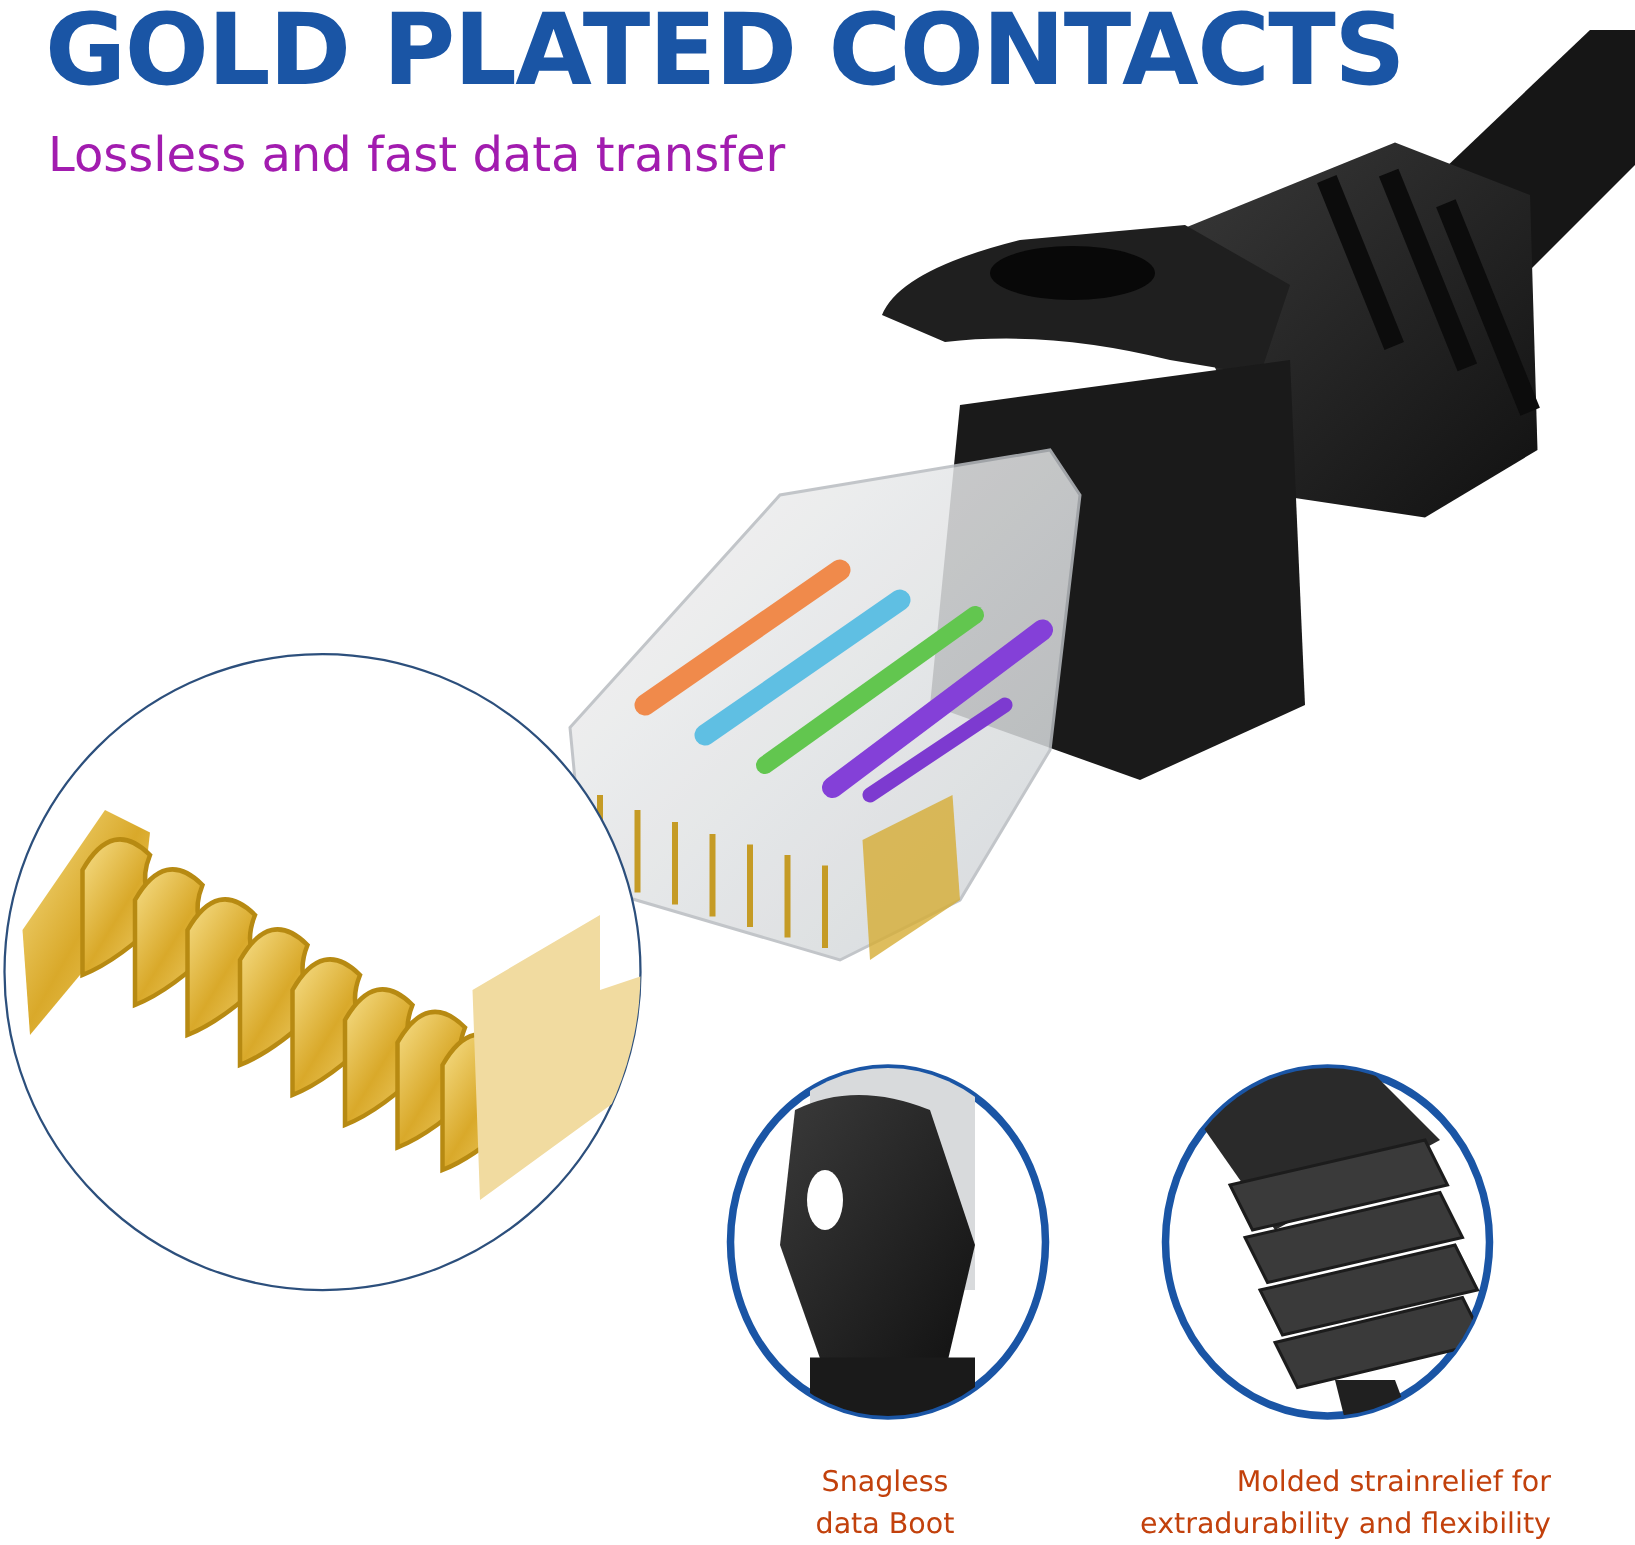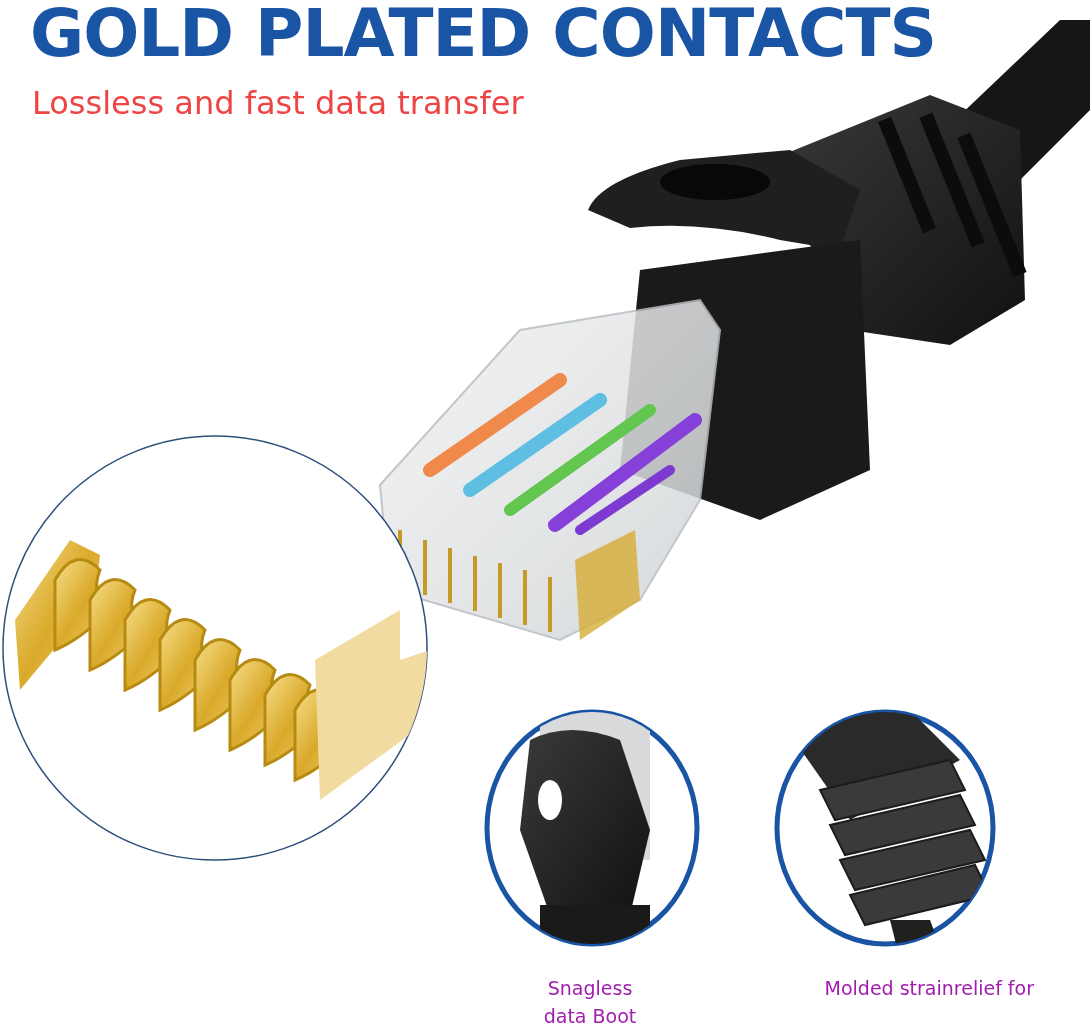--- a/index.html
+++ b/index.html
@@ -1,20 +1,20 @@
 <!DOCTYPE html>
 <html><head>
 <meta charset="utf-8">
 <style>
   html, body { margin:0; padding:0; }
   body { width:1090px; height:1030px; background:#ffffff; position:relative; overflow:hidden; font-family:"DejaVu Sans", sans-serif; }
   .title { position:absolute; left:30px; top:-6px; font-family:"DejaVu Sans", sans-serif; font-weight:bold; font-size:66px; letter-spacing:-1px; color:#1a55a5; white-space:nowrap; line-height:80px; }
-  .subtitle { position:absolute; left:32px; top:84px; font-size:32px; color:#ef4444; white-space:nowrap; }
+  .subtitle { position:absolute; left:32px; top:84px; font-size:32px; color:#a21caf; white-space:nowrap; }
   .scene { position:absolute; left:0; top:0; width:1090px; height:1030px; }
-  .caption { position:absolute; color:#a21caf; font-size:19px; text-align:center; line-height:28px; }
+  .caption { position:absolute; color:#c2410c; font-size:19px; text-align:center; line-height:28px; }
   .cap1 { left:520px; top:974px; width:140px; }
   .cap2 { left:724px; top:974px; width:310px;text-align:right; }
 </style>
 </head>
 <body>
 
 <div class="title">GOLD PLATED CONTACTS</div>
 <div class="subtitle">Lossless and fast data transfer</div>
 
 <svg class="scene" viewBox="0 0 1090 1030" xmlns="http://www.w3.org/2000/svg">
@@ -120,13 +120,14 @@
     </g>
   </g>
 </svg>
 
 <div class="caption cap1">
   <div>Snagless</div>
   <div>data Boot</div>
 </div>
 <div class="caption cap2">
   <div>Molded strainrelief for</div>
+  <div>extradurability and flexibility</div>
 </div>
 
 </body></html>

